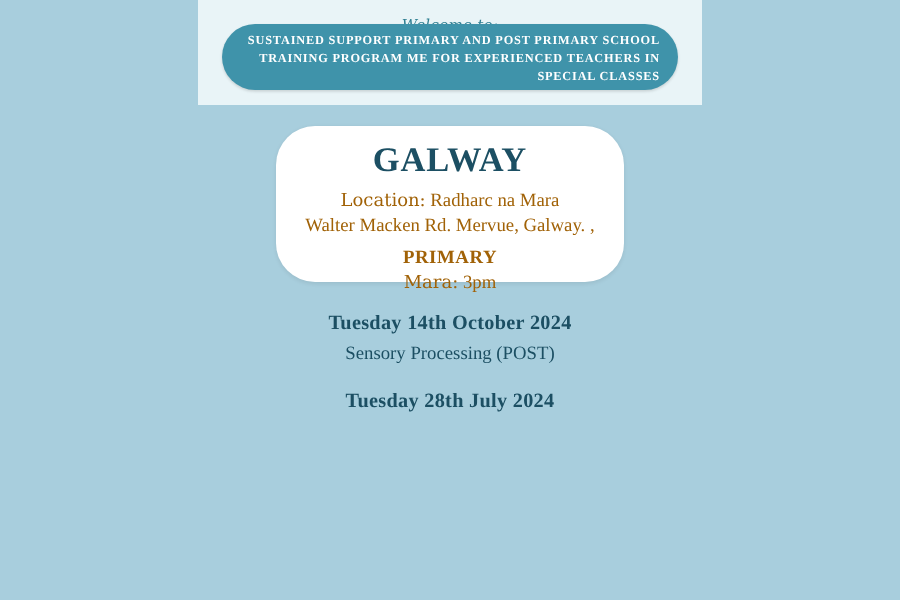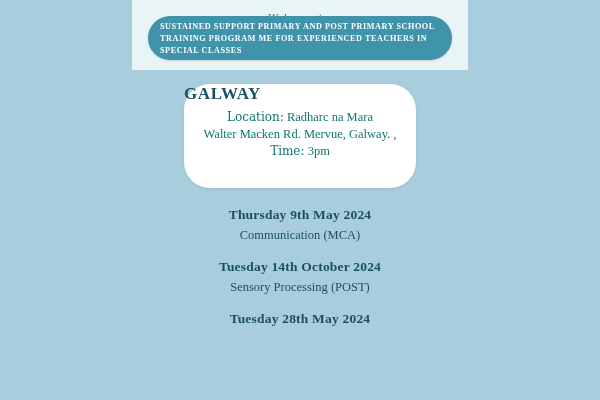--- a/index.html
+++ b/index.html
@@ -51,53 +51,54 @@
     height: 44px;
     background: #3f93aa;
     border-radius: 22px;
     box-shadow: 0 1px 2px rgba(0,0,0,0.15);
   }
   .banner-pill-text {
     position: absolute;
     left: 12px;
     top: 5px;
     width: 280px;
-    text-align: left;
+    text-align: right;
     color: #ffffff;
     font-family: "Liberation Serif", serif;
     font-size: 8.2px;
     line-height: 12.2px;
     letter-spacing: 0.55px;
     font-weight: bold;
   }
 
   
   .card {
     position: absolute;
     left: 184px;
     top: 84px;
     width: 232px;
     height: 104px;
     background: #ffffff;
     border-radius: 26px;
     box-shadow: 0 1px 3px rgba(0,0,0,0.08);
   }
   .card-title {
-    text-align: left;
+    text-align: center;
     font-family: "Liberation Serif", serif;
     font-weight: bold;
-    font-size: 17px;
+    font-size: 23px;
     letter-spacing: 0.6px;
     color: #1c4f63;
+    margin-top: 10px;
   }
   .card-line {
     text-align: center;
     font-family: "Liberation Serif", serif;
     font-size: 12.5px;
-    color: #0f766e;
+    color: #a16207;
     margin-top: 6px;
     line-height: 15px;
   }
   .card-line .lbl {
     font-family: "DejaVu Serif", serif;
     font-size: 12px;
   }
   .card-line.tight { margin-top: 2px; }
   .card-line.bold  { font-weight: bold; letter-spacing: 0.4px; margin-top: 6px;}
 
@@ -140,36 +141,33 @@
     </div>
   </div>
 
   <div class="card">
     <div class="card-title">GALWAY</div>
     <div class="card-line">
       <span class="lbl">Location:</span>
       <span>Radharc na Mara</span>
     </div>
     <div class="card-line tight">Walter Macken Rd. Mervue, Galway. ,</div>
+    <div class="card-line bold">PRIMARY</div>
     <div class="card-line tight">
-      <span class="lbl">Time:</span>
+      <span class="lbl">Mara:</span>
       <span>3pm</span>
     </div>
   </div>
 
   <div class="schedule">
-    <div class="sched-item">
-      <div class="sched-date">Thursday 9th May 2024</div>
-      <div class="sched-topic">Communication (MCA)</div>
-    </div>
     <div class="sched-item">
       <div class="sched-date">Tuesday 14th October 2024</div>
       <div class="sched-topic">Sensory Processing (POST)</div>
     </div>
     <div class="sched-item">
     </div>
     <div class="sched-item">
-      <div class="sched-date">Tuesday 28th May  2024</div>
+      <div class="sched-date">Tuesday 28th July  2024</div>
       <div class="sched-topic"></div>
     </div>
   </div>
 
 </div>
 
 </body></html>

